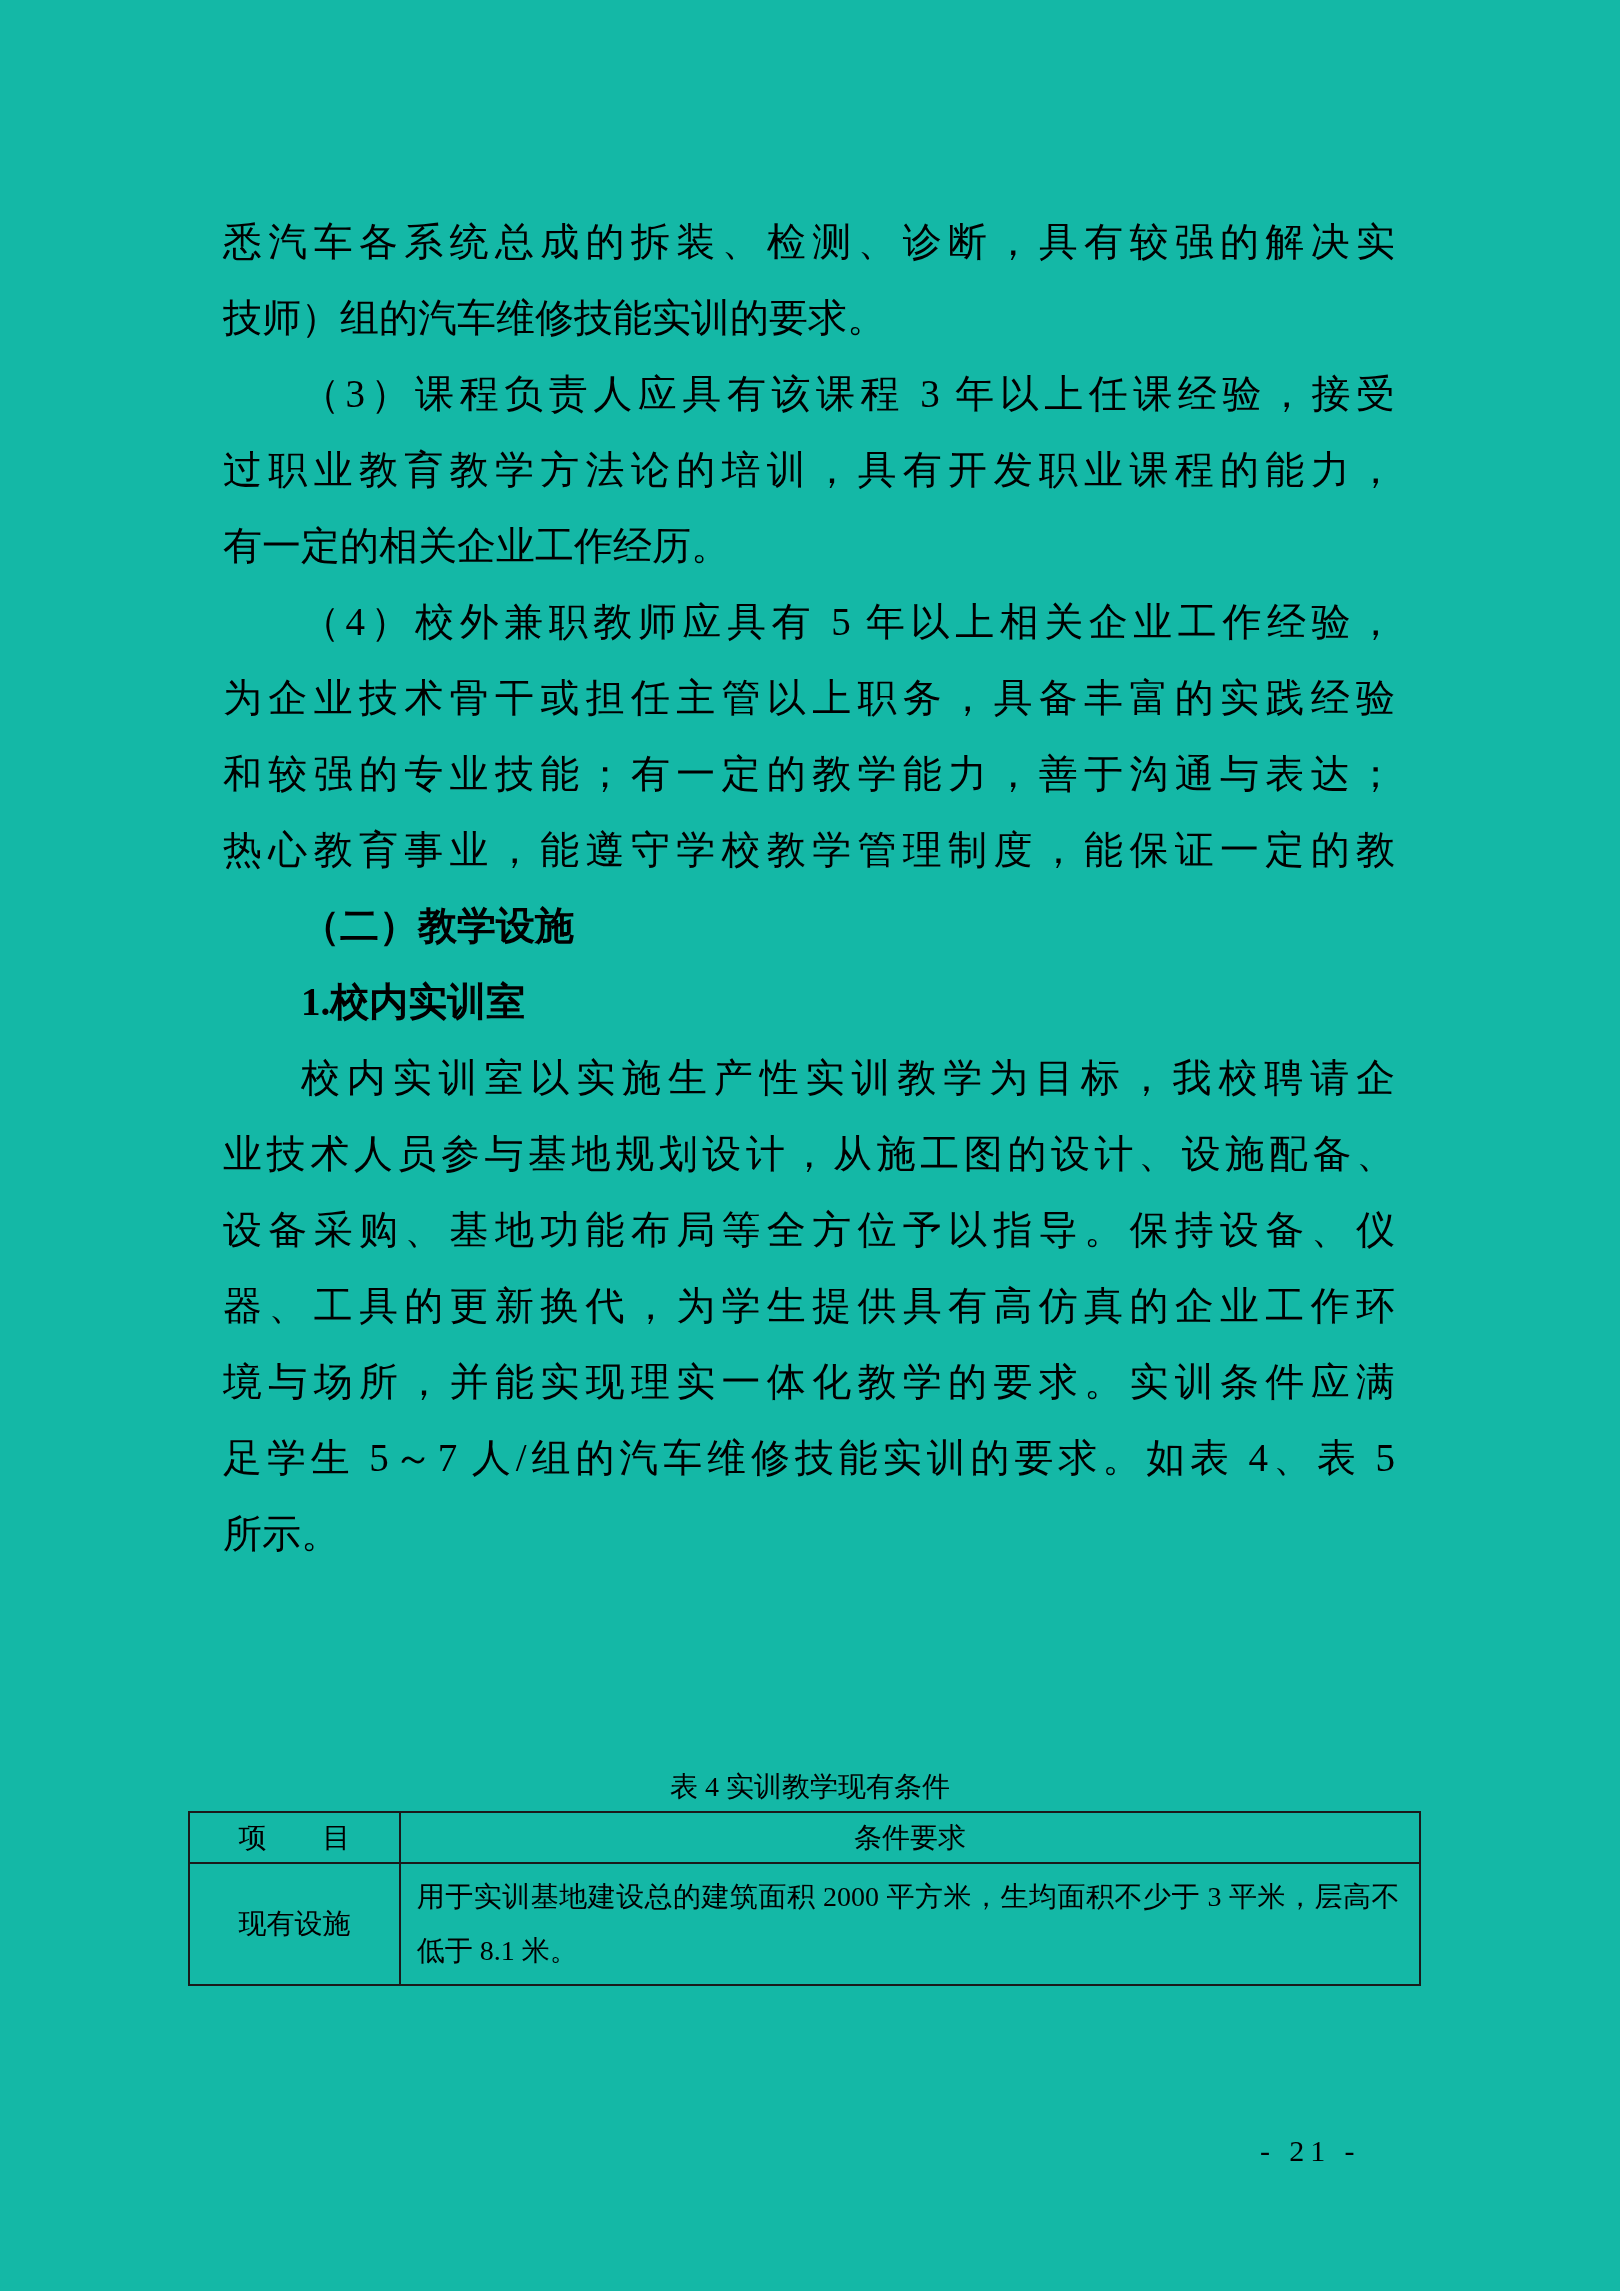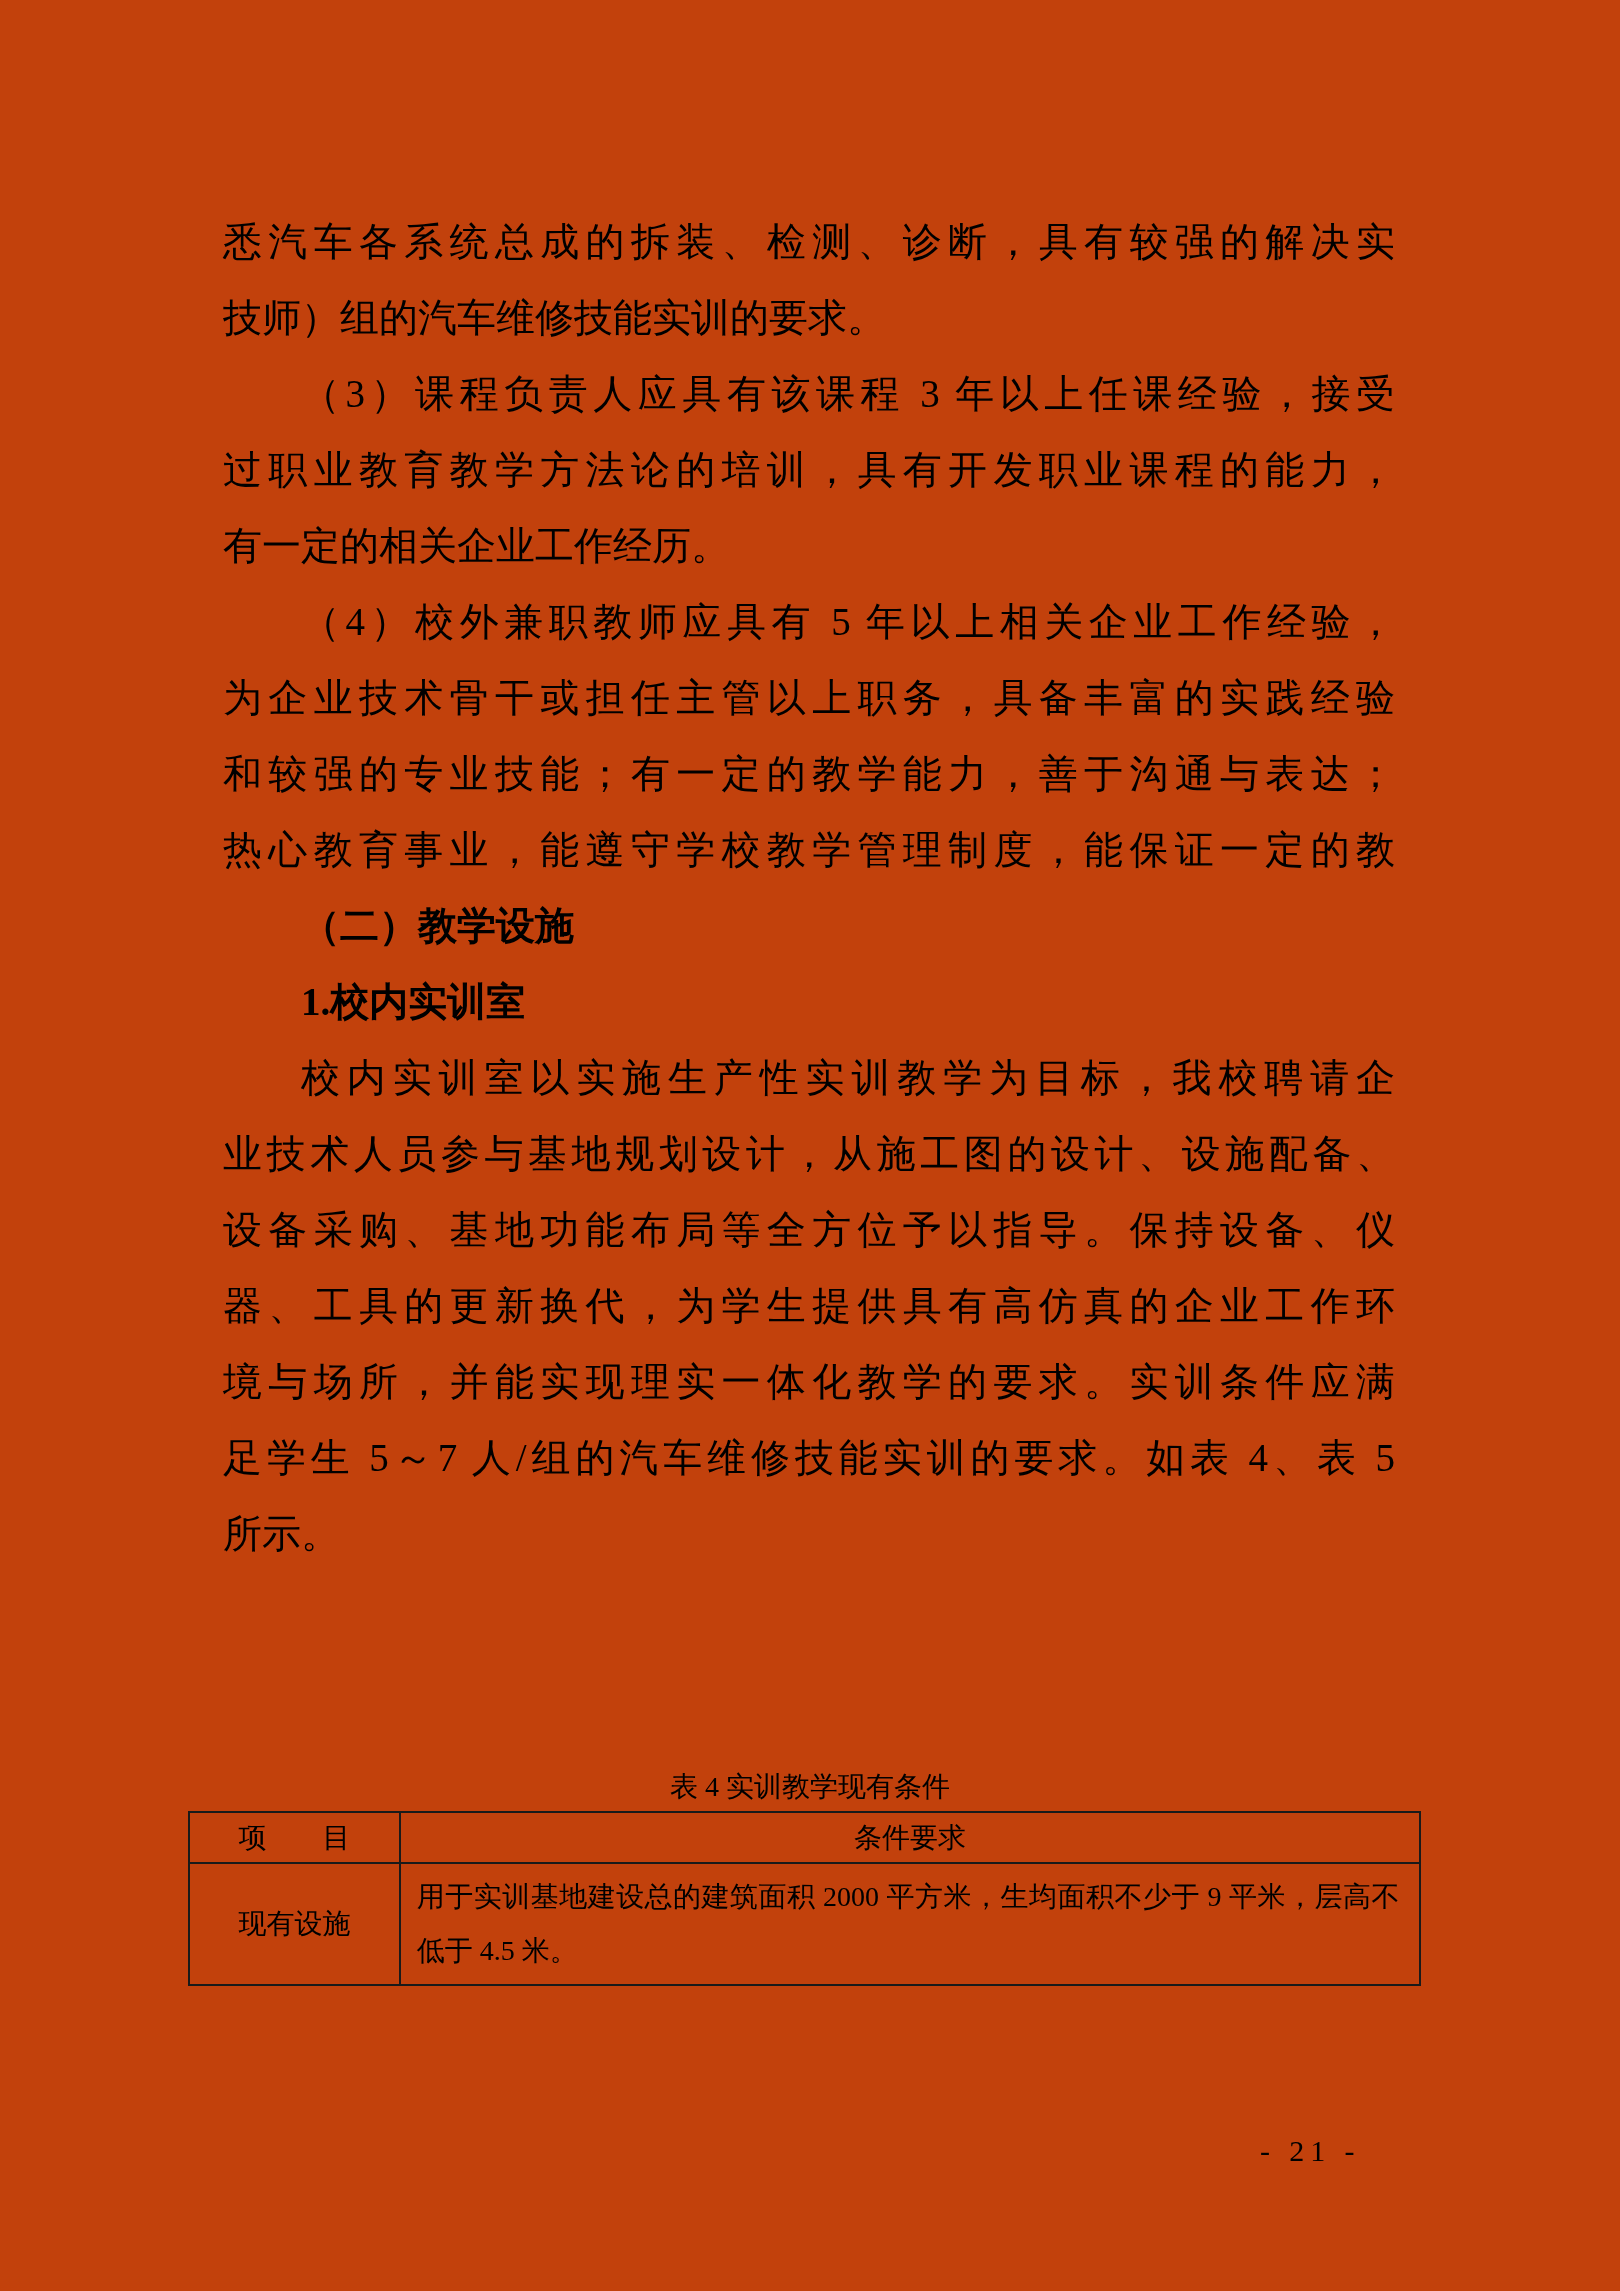--- a/index.html
+++ b/index.html
@@ -1,20 +1,20 @@
 <!DOCTYPE html>
 <html lang="zh"><head>
 <meta charset="utf-8">
 <style>
   html,body{margin:0;padding:0;background:#ffffff;}
   .page{
     position:relative;
     width:1620px;
     height:2292px;
-    background:#c2410c;
+    background:#14b8a6;
     color:#000;
     font-family:"Liberation Serif","DejaVu Serif",serif;
     overflow:hidden;
   }
   
   .text-block{
     position:absolute;
     left:223px;
     top:204px;
     width:1172px;
@@ -122,21 +122,21 @@
   <table class="tbl">
     <thead>
       <tr>
         <th class="col-item">项　　目</th>
         <th class="col-req">条件要求</th>
       </tr>
     </thead>
     <tbody>
       <tr>
         <td class="cell-item">现有设施</td>
-        <td class="cell-req">用于实训基地建设总的建筑面积 2000 平方米，生均面积不少于 9 平米，层高不低于 4.5 米。</td>
+        <td class="cell-req">用于实训基地建设总的建筑面积 2000 平方米，生均面积不少于 3 平米，层高不低于 8.1 米。</td>
       </tr>
     </tbody>
   </table>
 
   <div class="page-num">- 21 -</div>
 
 </div>
 
 
 </body></html>

